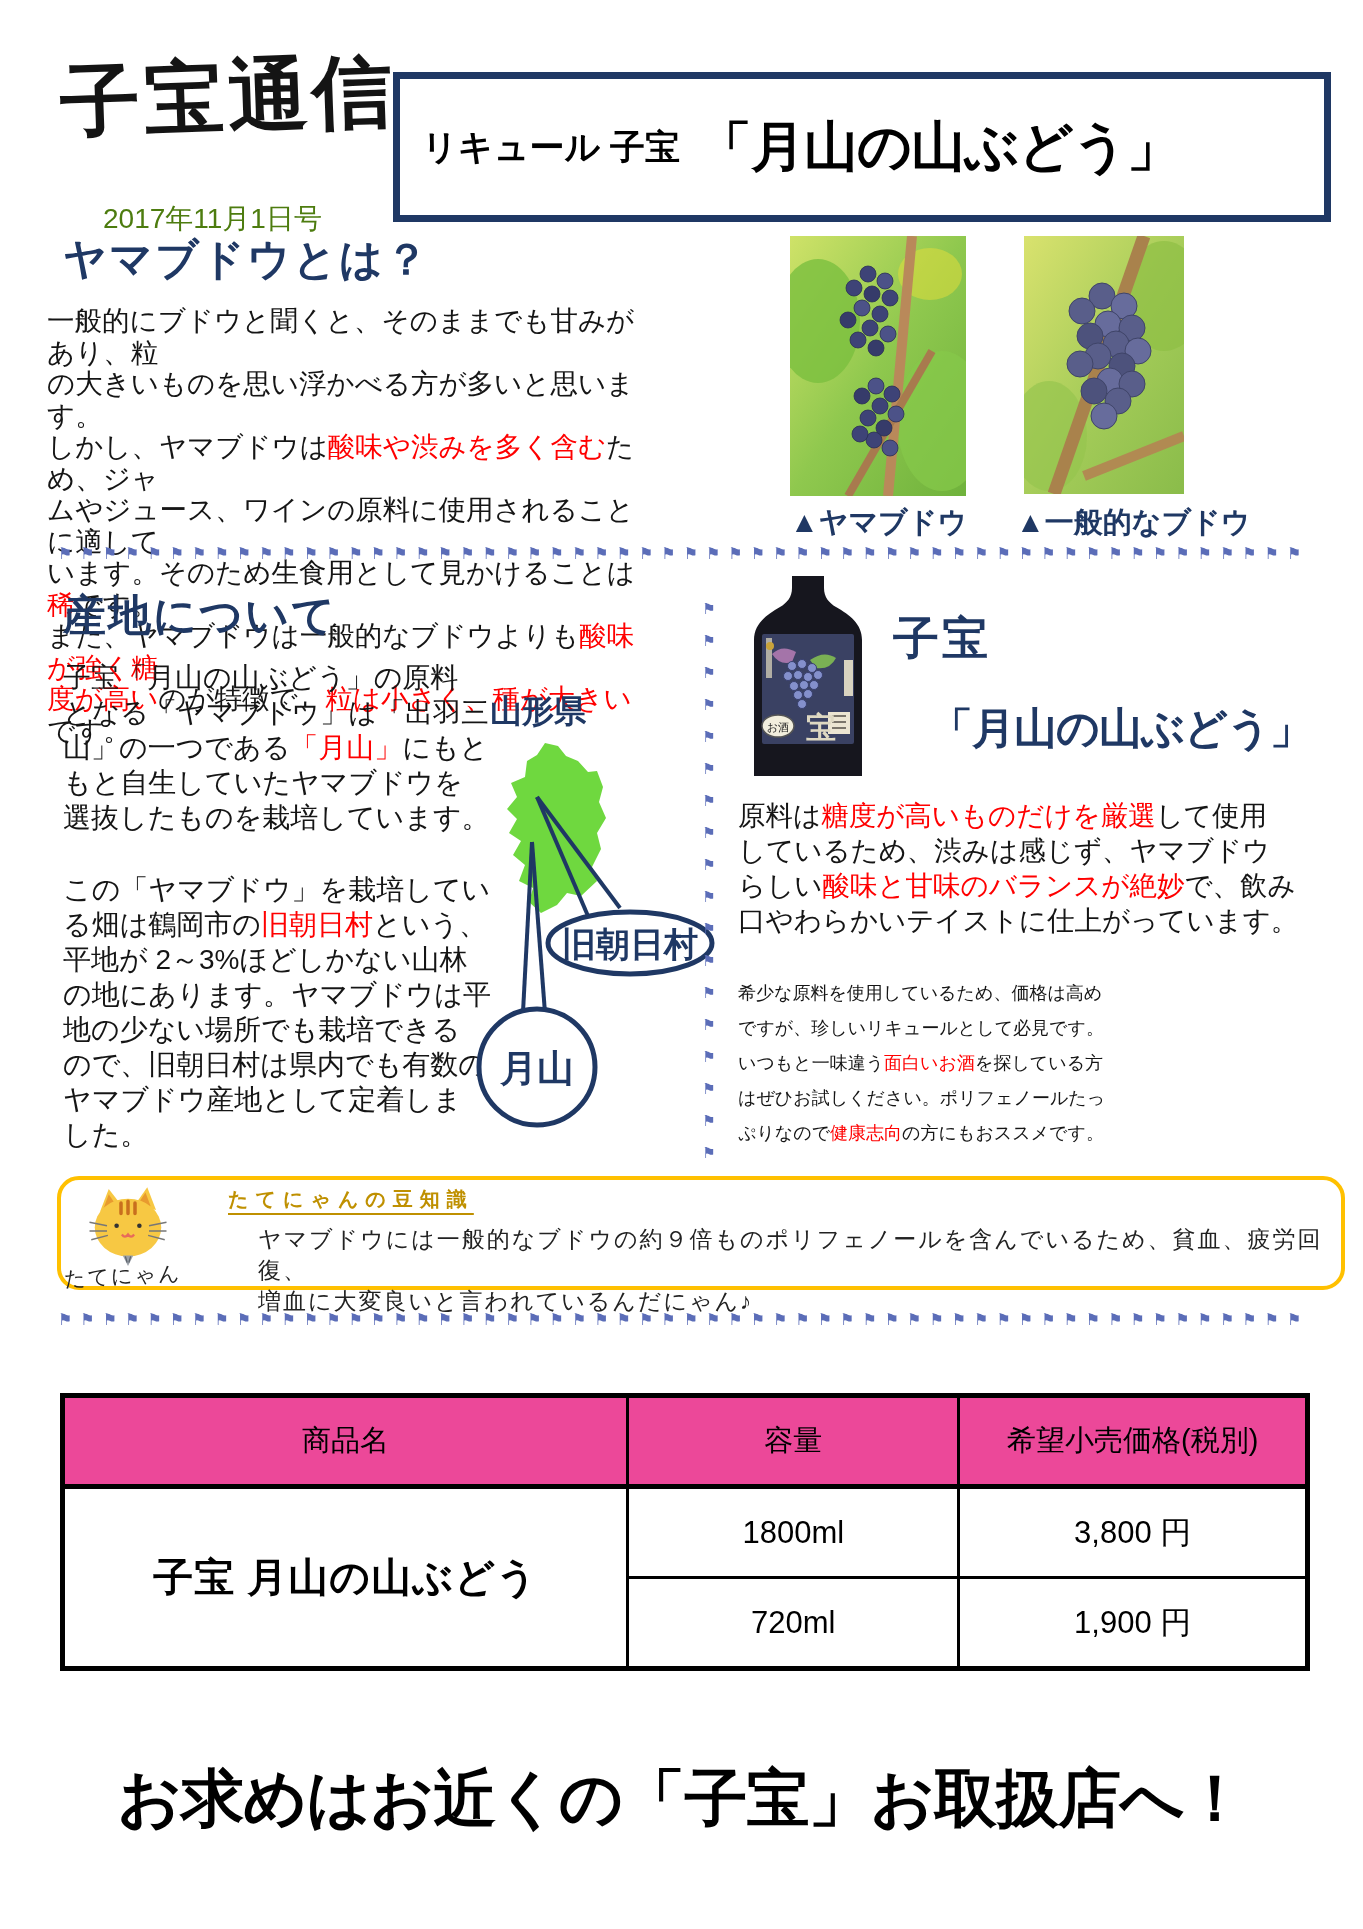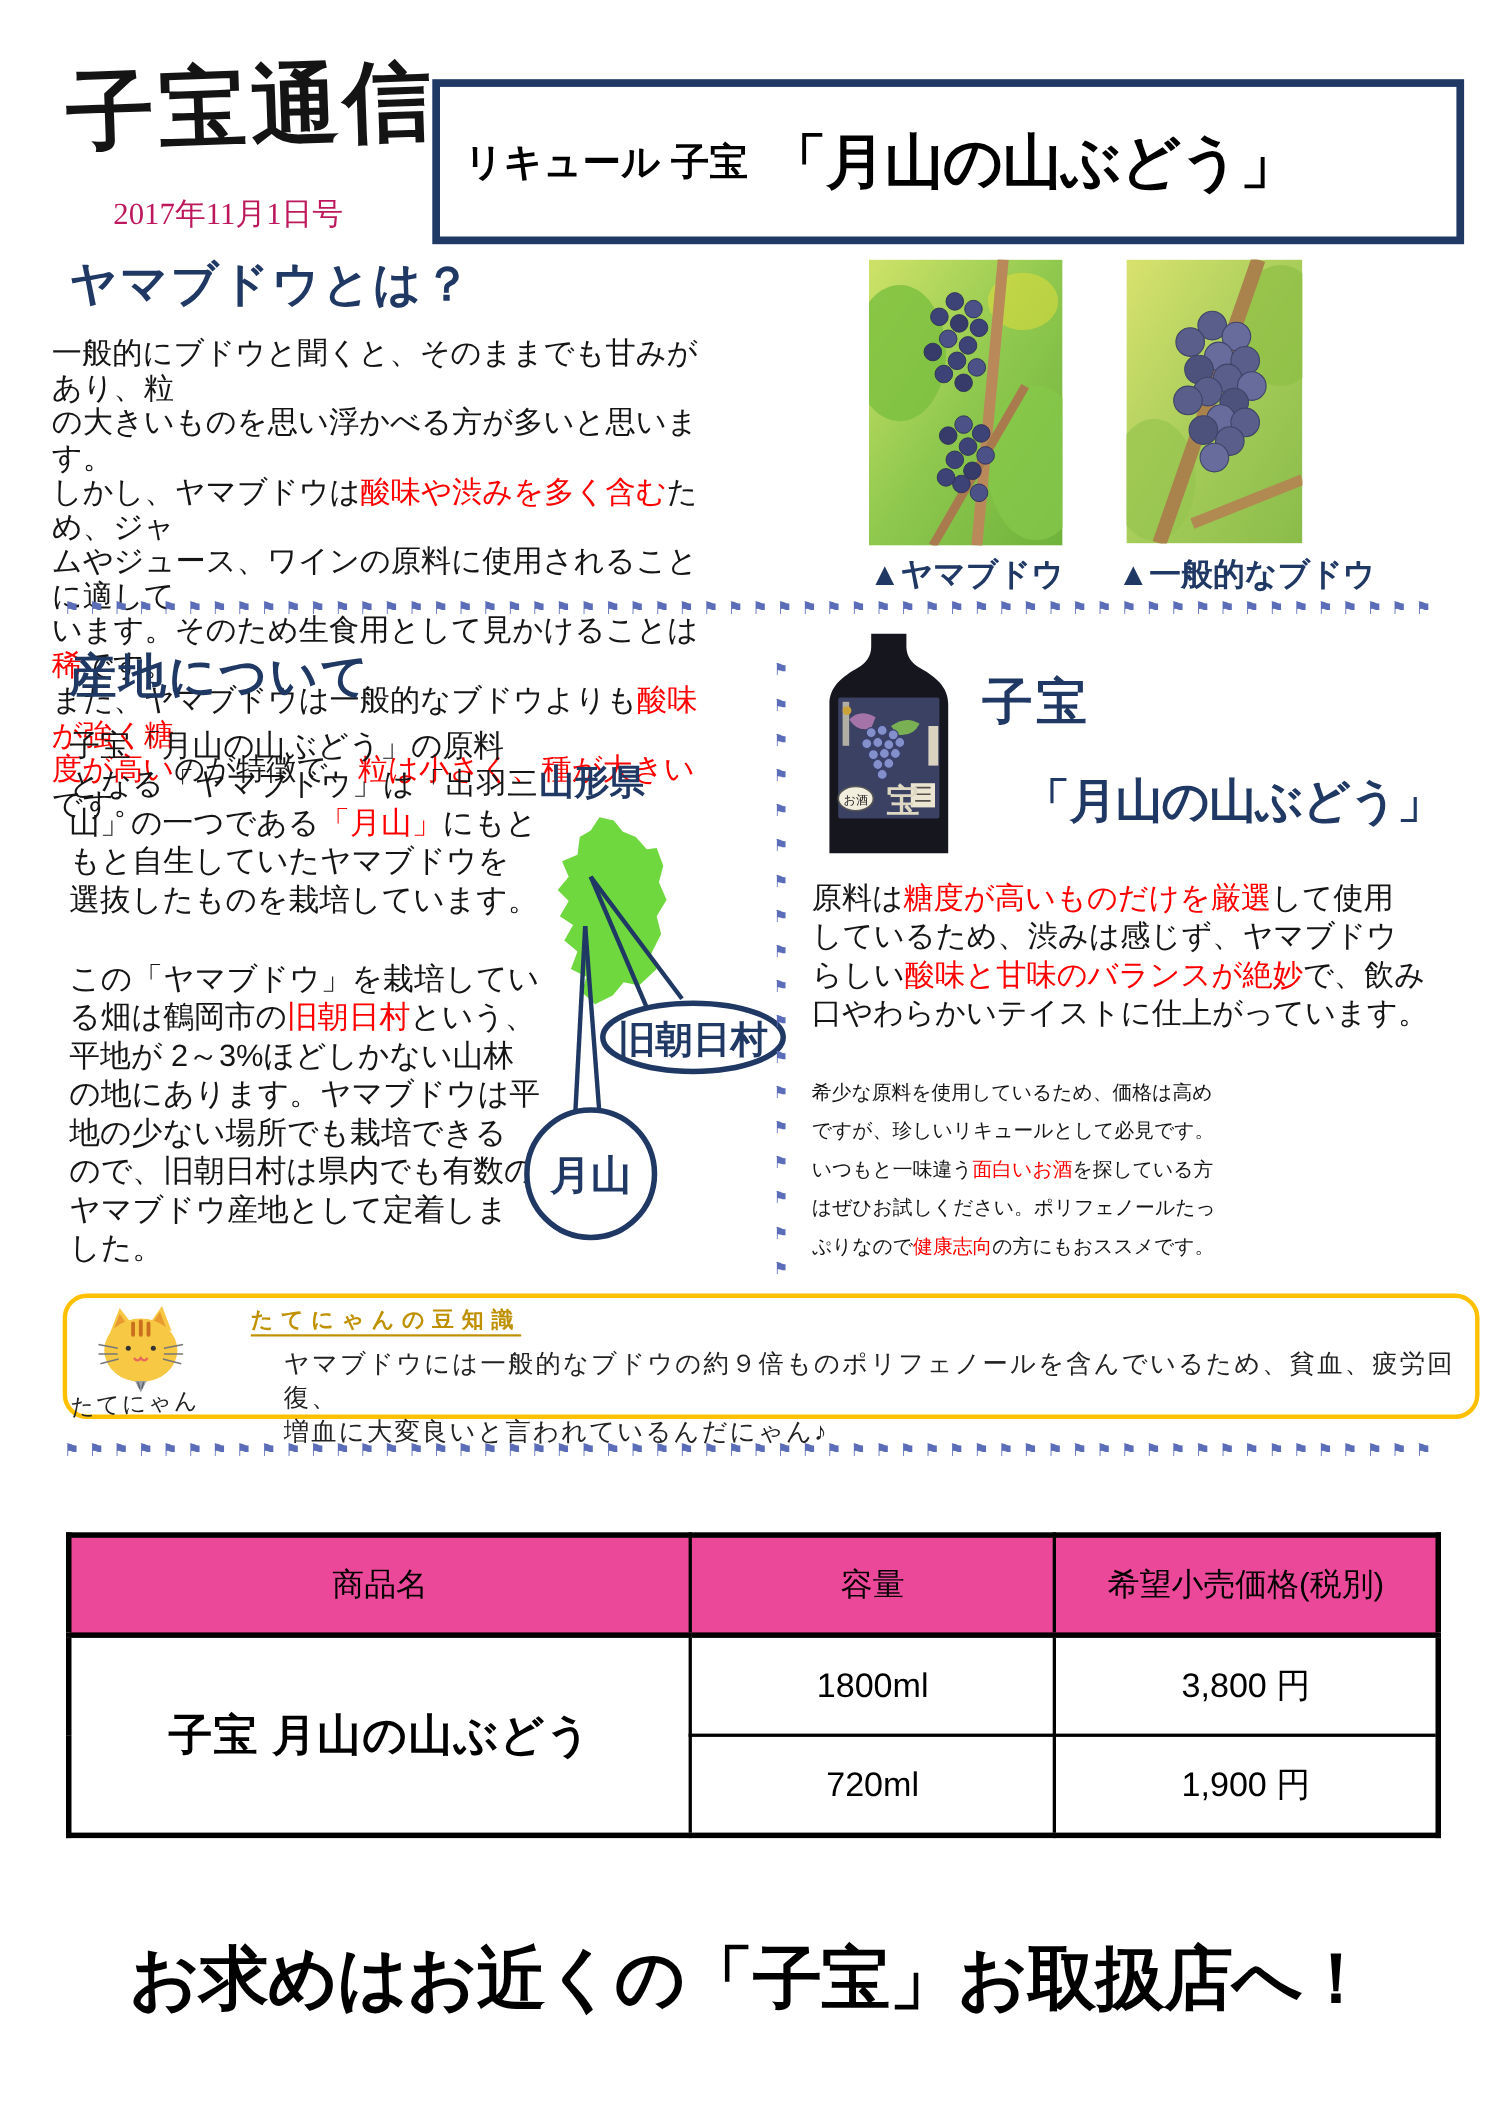--- a/index.html
+++ b/index.html
@@ -10,21 +10,21 @@
   }
   .abs{position:absolute;}
   .red{color:#ff0000;}
   .seg{white-space:pre-line;}
 
   .logo{
     left:60px;top:56px;font-family:"DejaVu Serif",serif;font-size:80px;
     font-weight:600;color:#141414;letter-spacing:4px;transform:rotate(-2deg);
     line-height:1;
   }
-  .issue-date{left:103px;top:176px;font-size:28px;font-weight:500;color:#be185d;font-family:Liberation Serif, serif;}
+  .issue-date{left:103px;top:200px;font-size:28px;font-weight:500;color:#4d7c0f;}
 
   .title-box{
     left:393px;top:72px;width:938px;height:150px;border:7px solid #1f3864;
     display:flex;align-items:center;padding-left:22px;box-sizing:border-box;gap:18px;
     background:#fff;
   }
   .title-box .prefix{font-size:35px;font-weight:800;color:#000;}
   .title-box .main{font-size:54px;font-weight:800;color:#000;letter-spacing:-1px;}
 
   .sec-heading{font-size:43px;font-weight:800;color:#1f3864;letter-spacing:2px;line-height:1;}

